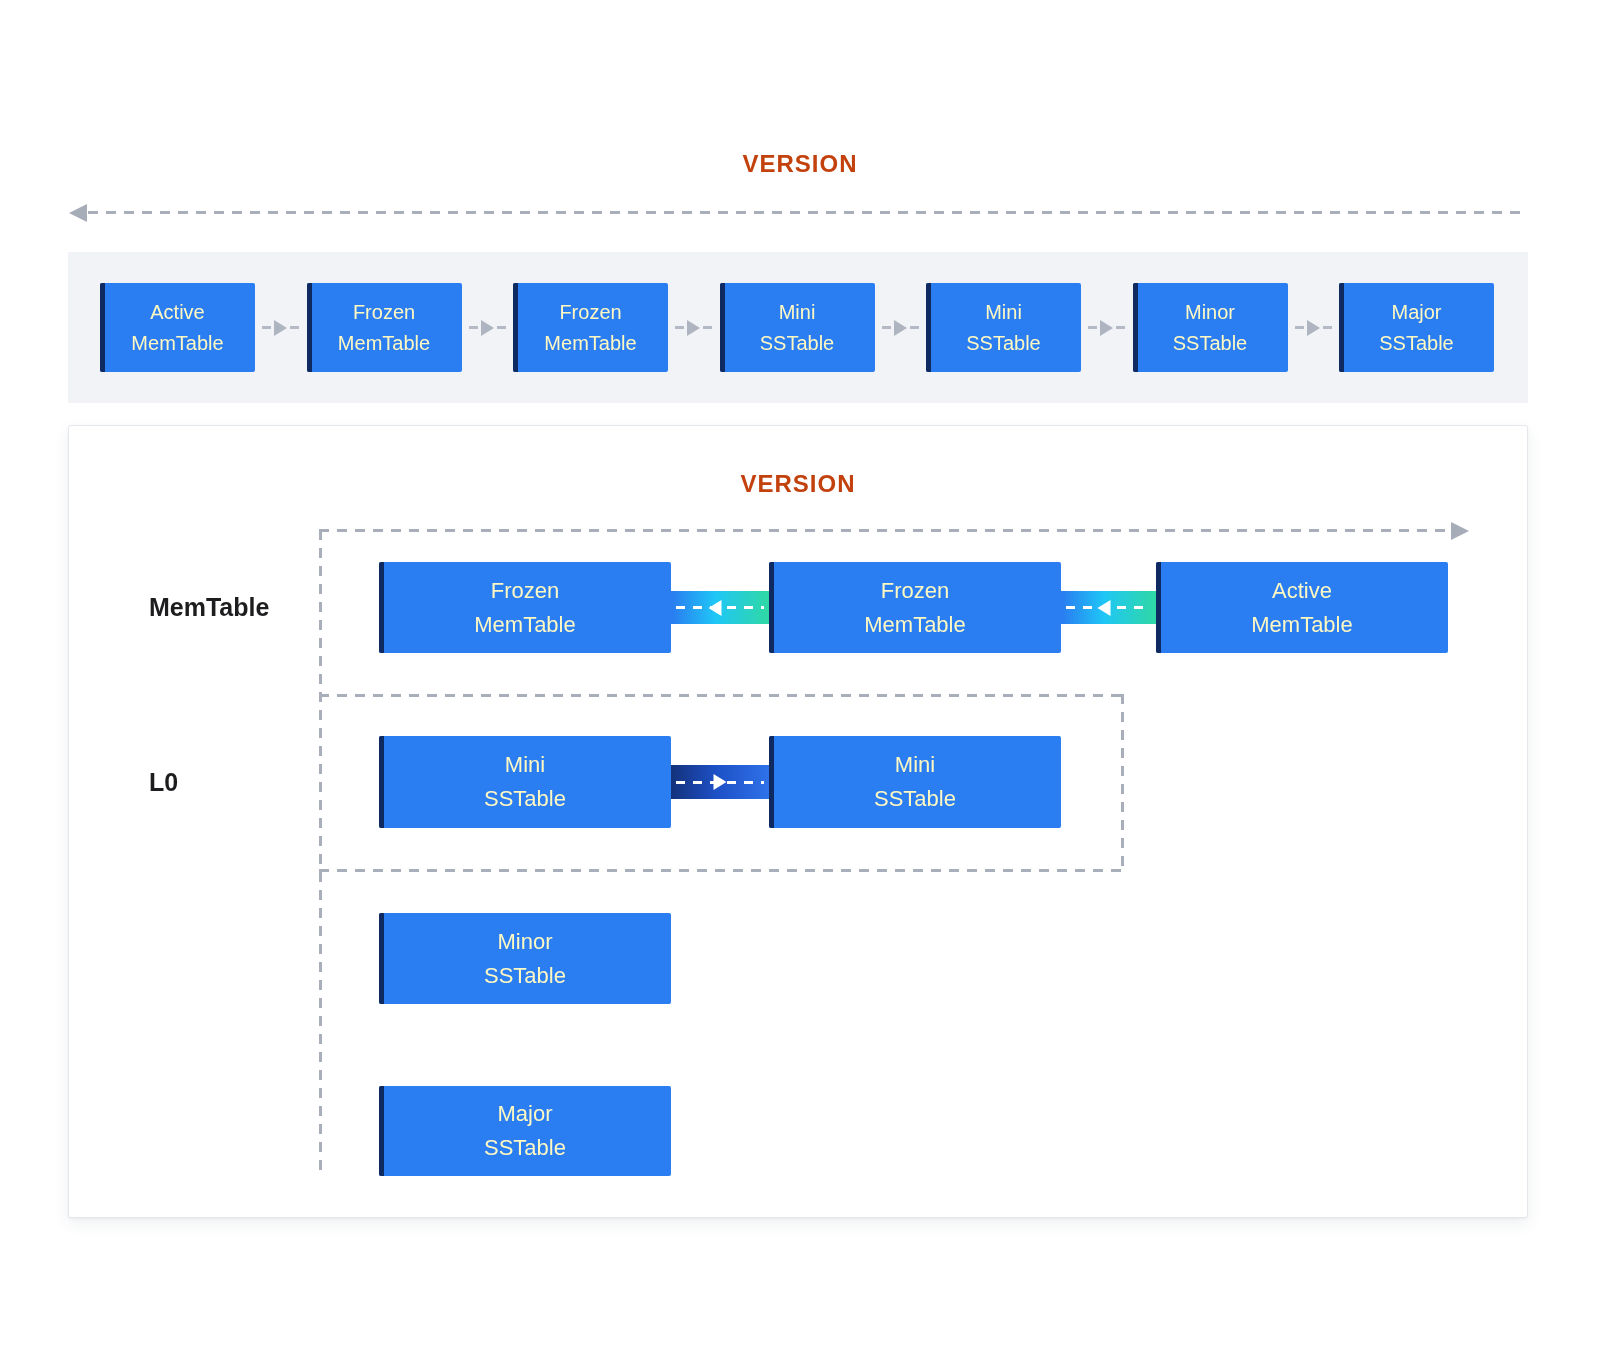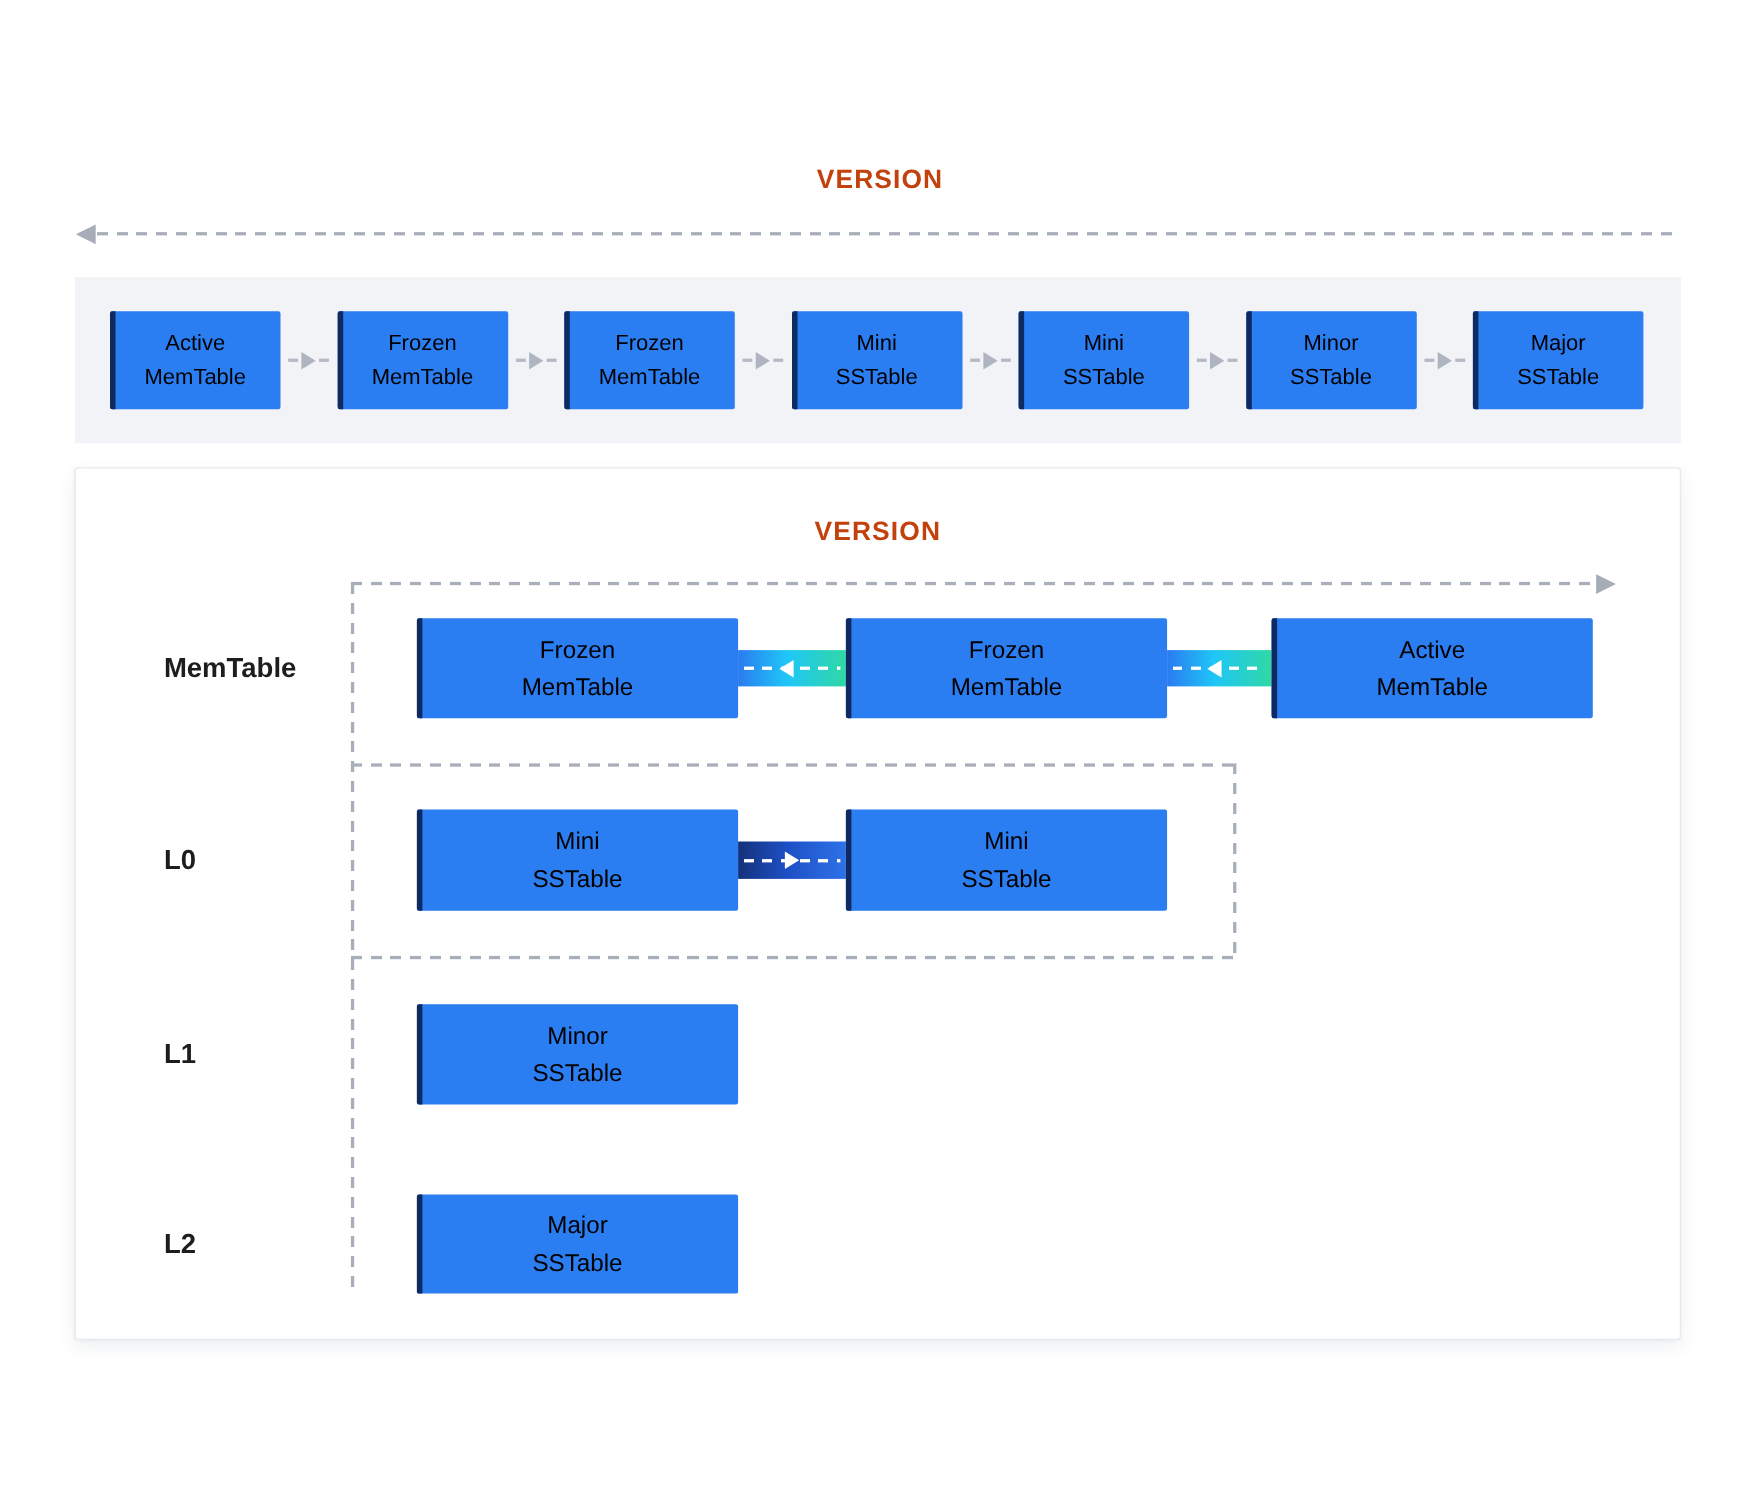--- a/index.html
+++ b/index.html
@@ -21,21 +21,21 @@
   .tri-right{position:absolute;width:0;height:0;border-style:solid;
     border-width:9px 0 9px 18px;border-color:transparent transparent transparent #a6adb9;}
 
   
   .band{
     position:absolute;left:68px;top:252px;width:1460px;height:151px;
     background:#f2f3f6;display:flex;align-items:center;
     padding:0 34px 0 32px;box-sizing:border-box;
   }
   .node{
-    background:#2b7df2;color:#000000;position:relative;border-radius:2px;
+    background:#2b7df2;color:#fef9c3;position:relative;border-radius:2px;
     display:flex;flex-direction:column;align-items:center;justify-content:center;
     text-align:center;
   }
   .node::before{content:"";position:absolute;left:0;top:0;bottom:0;width:5px;
     background:#0f2a60;border-radius:2px 0 0 2px;}
   .band .node{width:155px;height:89px;flex:0 0 155px;font-size:20px;line-height:31px;}
   .node span{display:block;}
   .mini-link{flex:1 1 auto;display:flex;align-items:center;justify-content:center;}
   .mdash{width:9px;height:3px;background:#b4bac5;}
   .mtri{width:0;height:0;border-style:solid;margin:0 3px;
@@ -141,22 +141,20 @@
     <div class="dash-h" style="left:250px;top:103px;width:1132px;"></div>
     <div class="tri-right" style="left:1382px;top:96px;"></div>
 
     <div class="dash-v" style="left:250px;top:104px;height:646px;"></div>
     <div class="dash-h" style="left:250px;top:268px;width:805px;"></div>
     <div class="dash-v" style="left:1052px;top:268px;height:175px;"></div>
     <div class="dash-h" style="left:250px;top:443px;width:805px;"></div>
 
     <div class="row-label" style="top:136px;height:91px;">MemTable</div>
     <div class="row-label" style="top:310px;height:92px;">L0</div>
-    <div class="row-label" style="top:487px;height:91px;">L1</div>
-    <div class="row-label" style="top:660px;height:90px;">L2</div>
 
     <div class="node" style="left:310px;top:136px;height:91px;">
       <span>Frozen</span>
       <span>MemTable</span>
     </div>
     <div class="conn conn-mem" style="left:602px;top:165px;width:98px;height:33px;">
       <span class="cdash"></span>
       <span class="ctri-l"></span>
     </div>
     <div class="node" style="left:700px;top:136px;height:91px;">

